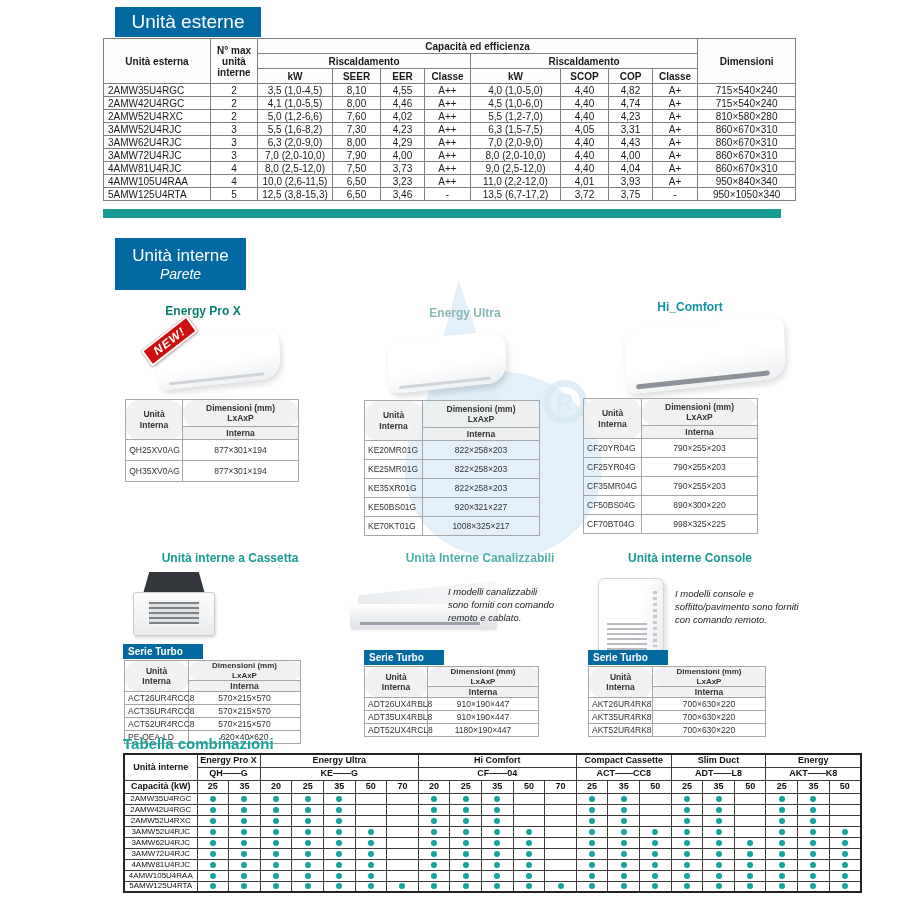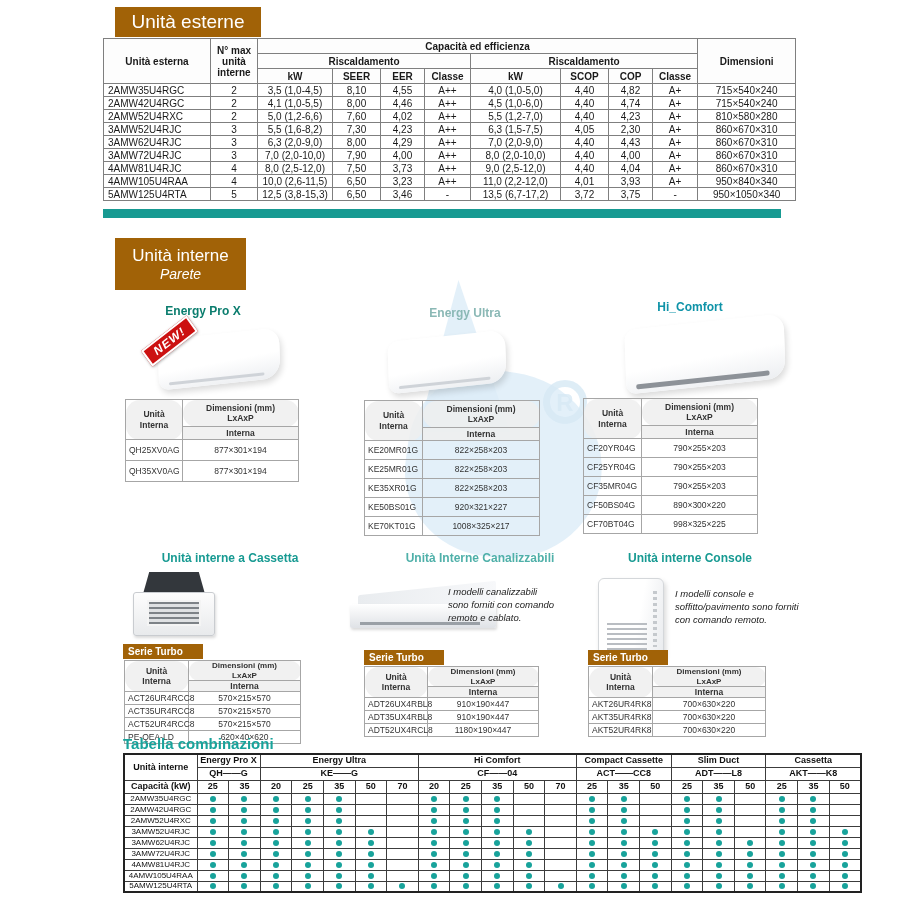--- a/index.html
+++ b/index.html
@@ -1,19 +1,19 @@
 <!DOCTYPE html>
 <html><head>
 <meta charset="utf-8">
 <style>
   * { margin:0; padding:0; box-sizing:border-box; }
   body { font-family:"Liberation Sans", sans-serif; background:#fff; }
   #page { position:relative; width:900px; height:900px; background:#ffffff; overflow:hidden; }
 
-  .teal-box { background:#a16207; color:#fff; }
+  .teal-box { background:#0369a1; color:#fff; }
   .prewrap { white-space:pre-line;border-radius:14px; }
 
   
   #ext-title { position:absolute; left:115px; top:7px; width:146px; height:30px;
     font-size:19px; display:flex; align-items:center; justify-content:center; }
   #ext-table { position:absolute; left:103px; top:38px; width:692px; border-collapse:collapse;
     table-layout:fixed; font-size:10px; color:#1a1a1a; }
   #ext-table th, #ext-table td { border:1px solid #7f7f7f; text-align:center; vertical-align:middle;
     padding:0 1px; height:13px; line-height:1.1; overflow:hidden; }
   #ext-table th { font-weight:bold; height:15px; background:#fdfdfd; }
@@ -39,21 +39,21 @@
   .prod-title { position:absolute; font-size:12px; font-weight:bold; text-align:center; }
   .mini-table { position:absolute; border-collapse:collapse; table-layout:fixed;
     font-size:8.5px; color:#333; }
   .mini-table th, .mini-table td { border:1px solid #a6a6a6; text-align:center; vertical-align:middle;
     padding:0 2px; line-height:1.2; }
   .mini-table th { background:rgba(238,238,238,0.85); font-weight:bold; }
   .mini-table td:first-child { text-align:left; padding-left:3px; }
   .mini-table .h-main { height:27px; }
   .mini-table .h-sub { height:13px; }
   .walltab tbody td { height:19px; background:transparent; }
-  #tbl-prod0 tbody td { height:21px; }
+  #tbl-prod0 tbody td { height:21px;text-align:center; }
 
   
   .wallunit { position:absolute; background:linear-gradient(175deg,#ffffff 55%,#eceef1);
     border-radius:10px 16px 18px 10px; box-shadow:2px 4px 6px rgba(0,0,0,.14);
     transform:rotate(-6deg) skewX(-4deg); }
   .wallunit::after { content:""; position:absolute; left:10px; right:16px; bottom:4px; height:3px;
     background:#cfd3d8; border-radius:2px; }
   .wallunit.dark-vent::after { background:#8d9298; height:5px; }
   .ribbon { position:absolute; left:-16px; top:-8px; transform:rotate(-33deg);
     background:#cc1111; color:#fff; font-weight:bold; font-size:12px; font-style:italic;
@@ -192,21 +192,21 @@
         </tr>
         <tr>
           <td>3AMW52U4RJC</td>
           <td>3</td>
           <td>5,5 (1,6-8,2)</td>
           <td>7,30</td>
           <td>4,23</td>
           <td>A++</td>
           <td>6,3 (1,5-7,5)</td>
           <td>4,05</td>
-          <td>2,30</td>
+          <td>3,31</td>
           <td>A+</td>
           <td>860×670×310</td>
         </tr>
         <tr>
           <td>3AMW62U4RJC</td>
           <td>3</td>
           <td>6,3 (2,0-9,0)</td>
           <td>8,00</td>
           <td>4,29</td>
           <td>A++</td>
@@ -546,21 +546,21 @@
         <col>
       </colgroup>
       <thead>
         <tr>
           <th rowspan="2">Unità interne</th>
           <th colspan="2">Energy Pro X</th>
           <th colspan="5">Energy Ultra</th>
           <th colspan="5">Hi Comfort</th>
           <th colspan="3">Compact Cassette</th>
           <th colspan="3">Slim Duct</th>
-          <th colspan="3">Cassetta</th>
+          <th colspan="3">Energy</th>
         </tr>
         <tr>
           <th colspan="2">QH——G</th>
           <th colspan="5">KE——G</th>
           <th colspan="5">CF——04</th>
           <th colspan="3">ACT——CC8</th>
           <th colspan="3">ADT——L8</th>
           <th colspan="3">AKT——K8</th>
         </tr>
         <tr>

